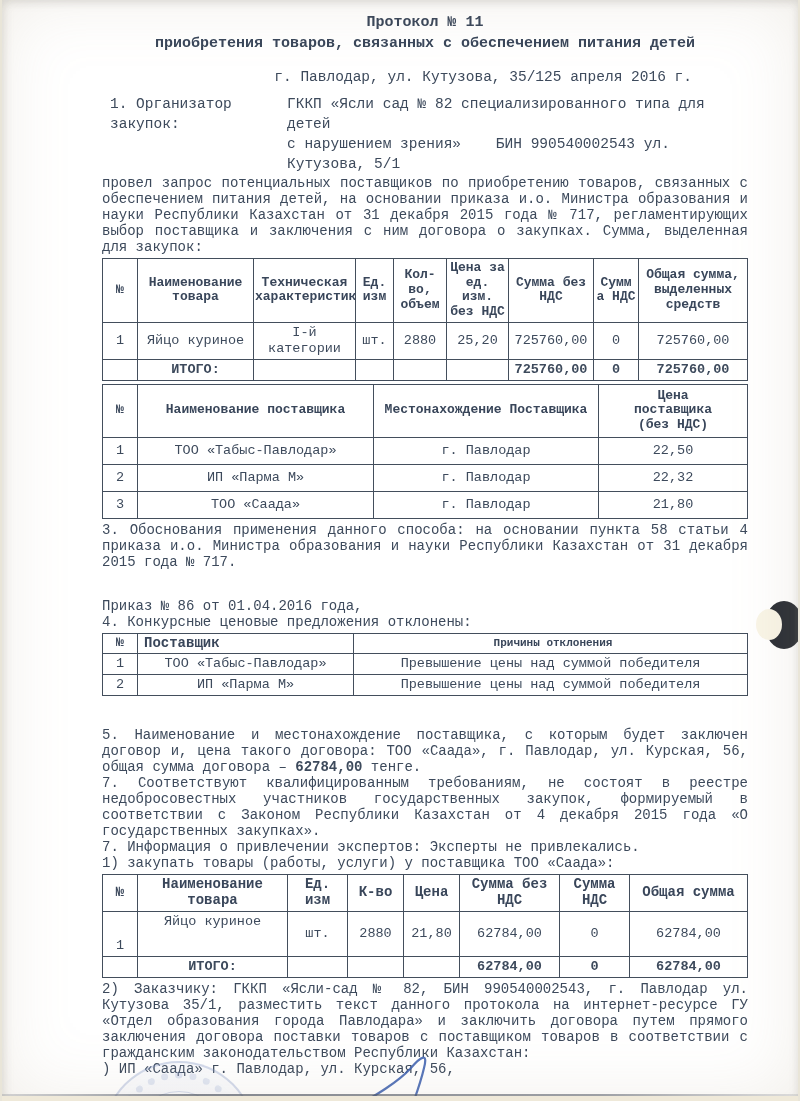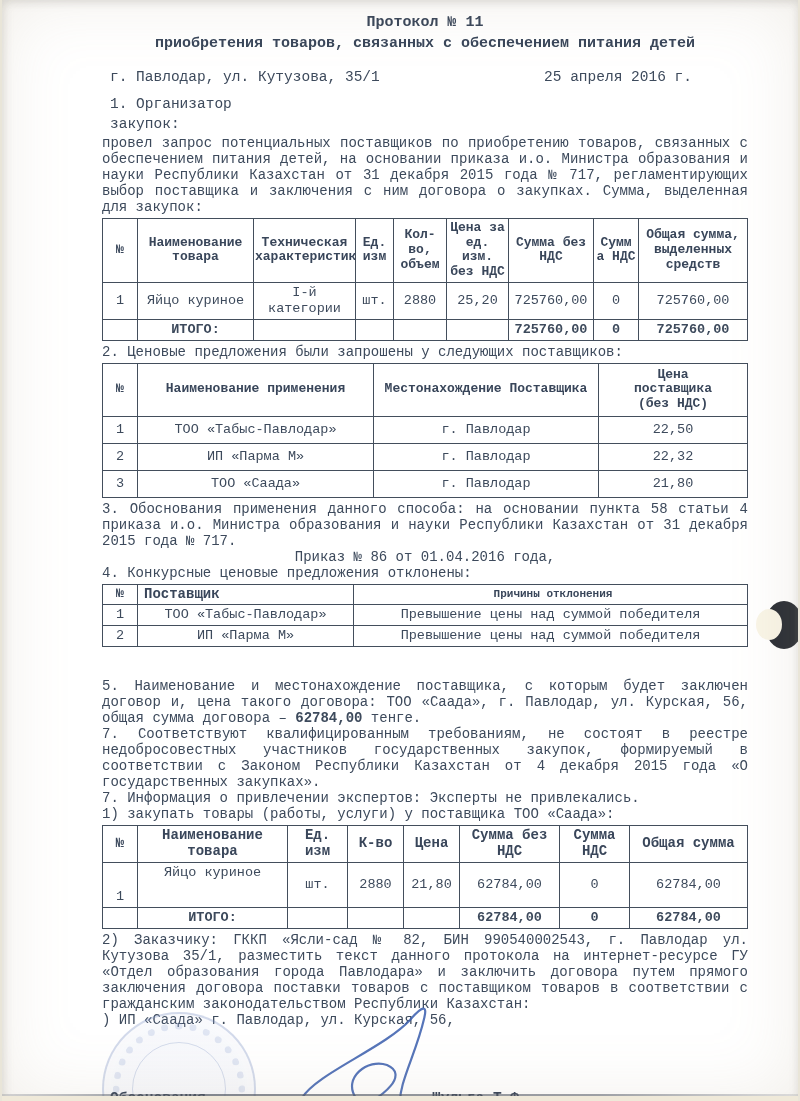--- a/index.html
+++ b/index.html
@@ -8,27 +8,27 @@
     background:#ffffff;overflow:hidden;
     font-family:Liberation Mono, monospace;
     color:#3d4a5c;
   }
   .page::before{
     content:"";position:absolute;inset:0;pointer-events:none;z-index:5;
     box-shadow:inset 0 0 70px rgba(165,152,118,.16), inset 0 3px 8px rgba(150,150,150,.22), inset 3px 0 10px rgba(160,155,130,.15);
   }
   .content{position:absolute;left:100px;top:12px;width:646px;}
   .title{text-align:center;font-weight:bold;font-size:15px;line-height:21px;color:#39465a;}
-  .place-row{display:flex;justify-content:space-between;margin:15px 0 9px;padding:0 56px 0 8px;font-size:14.5px;}
+  .place-row{display:flex;justify-content:flex-end;margin:15px 0 9px;padding:0 56px 0 8px;font-size:14.5px;}
   .org-row{display:flex;margin:0 0 1px;font-size:14.5px;line-height:20px;}
   .org-label{width:177px;flex:none;padding-left:8px;}
   .org-lines div{white-space:pre-wrap;}
   p{margin:0;font-size:14px;line-height:16px;}
   .just{text-align:justify;}
-  .center{text-align:center;}
+  .center{margin-top:28px;}
   .gap28{height:28px;}
 
   table.t{border-collapse:collapse;width:100%;table-layout:fixed;margin:3px 0 3px;}
   table.t th,table.t td{border:1.6px solid #434e5c;overflow:hidden;}
   table.t th{font-size:13px;line-height:1.13;padding:2px 1px;text-align:center;font-weight:bold;color:#39465a;}
   table.t td{font-size:13.5px;line-height:1.18;padding:2px 4px;text-align:center;}
   td.l{text-align:left;}
   tr.total td{font-weight:bold;text-align:center;}
   .t2 td{height:22px;}
   .t4 td.tall{height:40px;vertical-align:middle;}
@@ -62,20 +62,24 @@
     <div class="title">Протокол № 11</div>
     <div class="title">приобретения товаров, связанных с обеспечением питания детей</div>
 
     <div class="place-row">
       <span>г. Павлодар, ул. Кутузова, 35/1</span>
       <span>25 апреля 2016 г.</span>
     </div>
 
     <div class="org-row">
       <span class="org-label">1. Организатор закупок:</span>
+      <span class="org-lines">
+        <div>ГККП «Ясли сад № 82 специализированного типа для детей</div>
+        <div>с нарушением зрения»    БИН 990540002543 ул. Кутузова, 5/1</div>
+      </span>
     </div>
     <p class="just">провел запрос потенциальных поставщиков по приобретению товаров, связанных с обеспечением питания детей, на основании приказа и.о. Министра образования и науки Республики Казахстан от 31 декабря 2015 года № 717, регламентирующих выбор поставщика и заключения с ним договора о закупках. Сумма, выделенная для закупок:</p>
 
     <table class="t t1">
       <colgroup>
           <col style="width:35px">
           <col style="width:116px">
           <col style="width:102px">
           <col style="width:38px">
           <col style="width:53px">
@@ -114,33 +118,32 @@
             <td></td>
         <td></td>
             <td></td>
         <td>725760,00</td>
         <td>0</td>
         <td>725760,00</td>
       </tr>
     </tbody>
       </table>
 
-    <p>2. Ценовые предложения были запрошены у следующих поставщиков:</p>
 
     <table class="t t2">
       <colgroup>
           <col style="width:35px">
           <col style="width:236px">
           <col style="width:225px">
           <col>
         </colgroup>
       <tbody>
           <tr>
         <th>№</th>
-        <th>Наименование применения</th>
+        <th>Наименование поставщика</th>
         <th>Местонахождение Поставщика</th>
         <th style="padding:4px 18px">Цена поставщика (без НДС)</th>
       </tr>
       <tr>
         <td>1</td>
         <td class="l">ТОО «Табыс-Павлодар»</td>
         <td class="l">г. Павлодар</td>
         <td>22,50</td>
       </tr>
       <tr>

